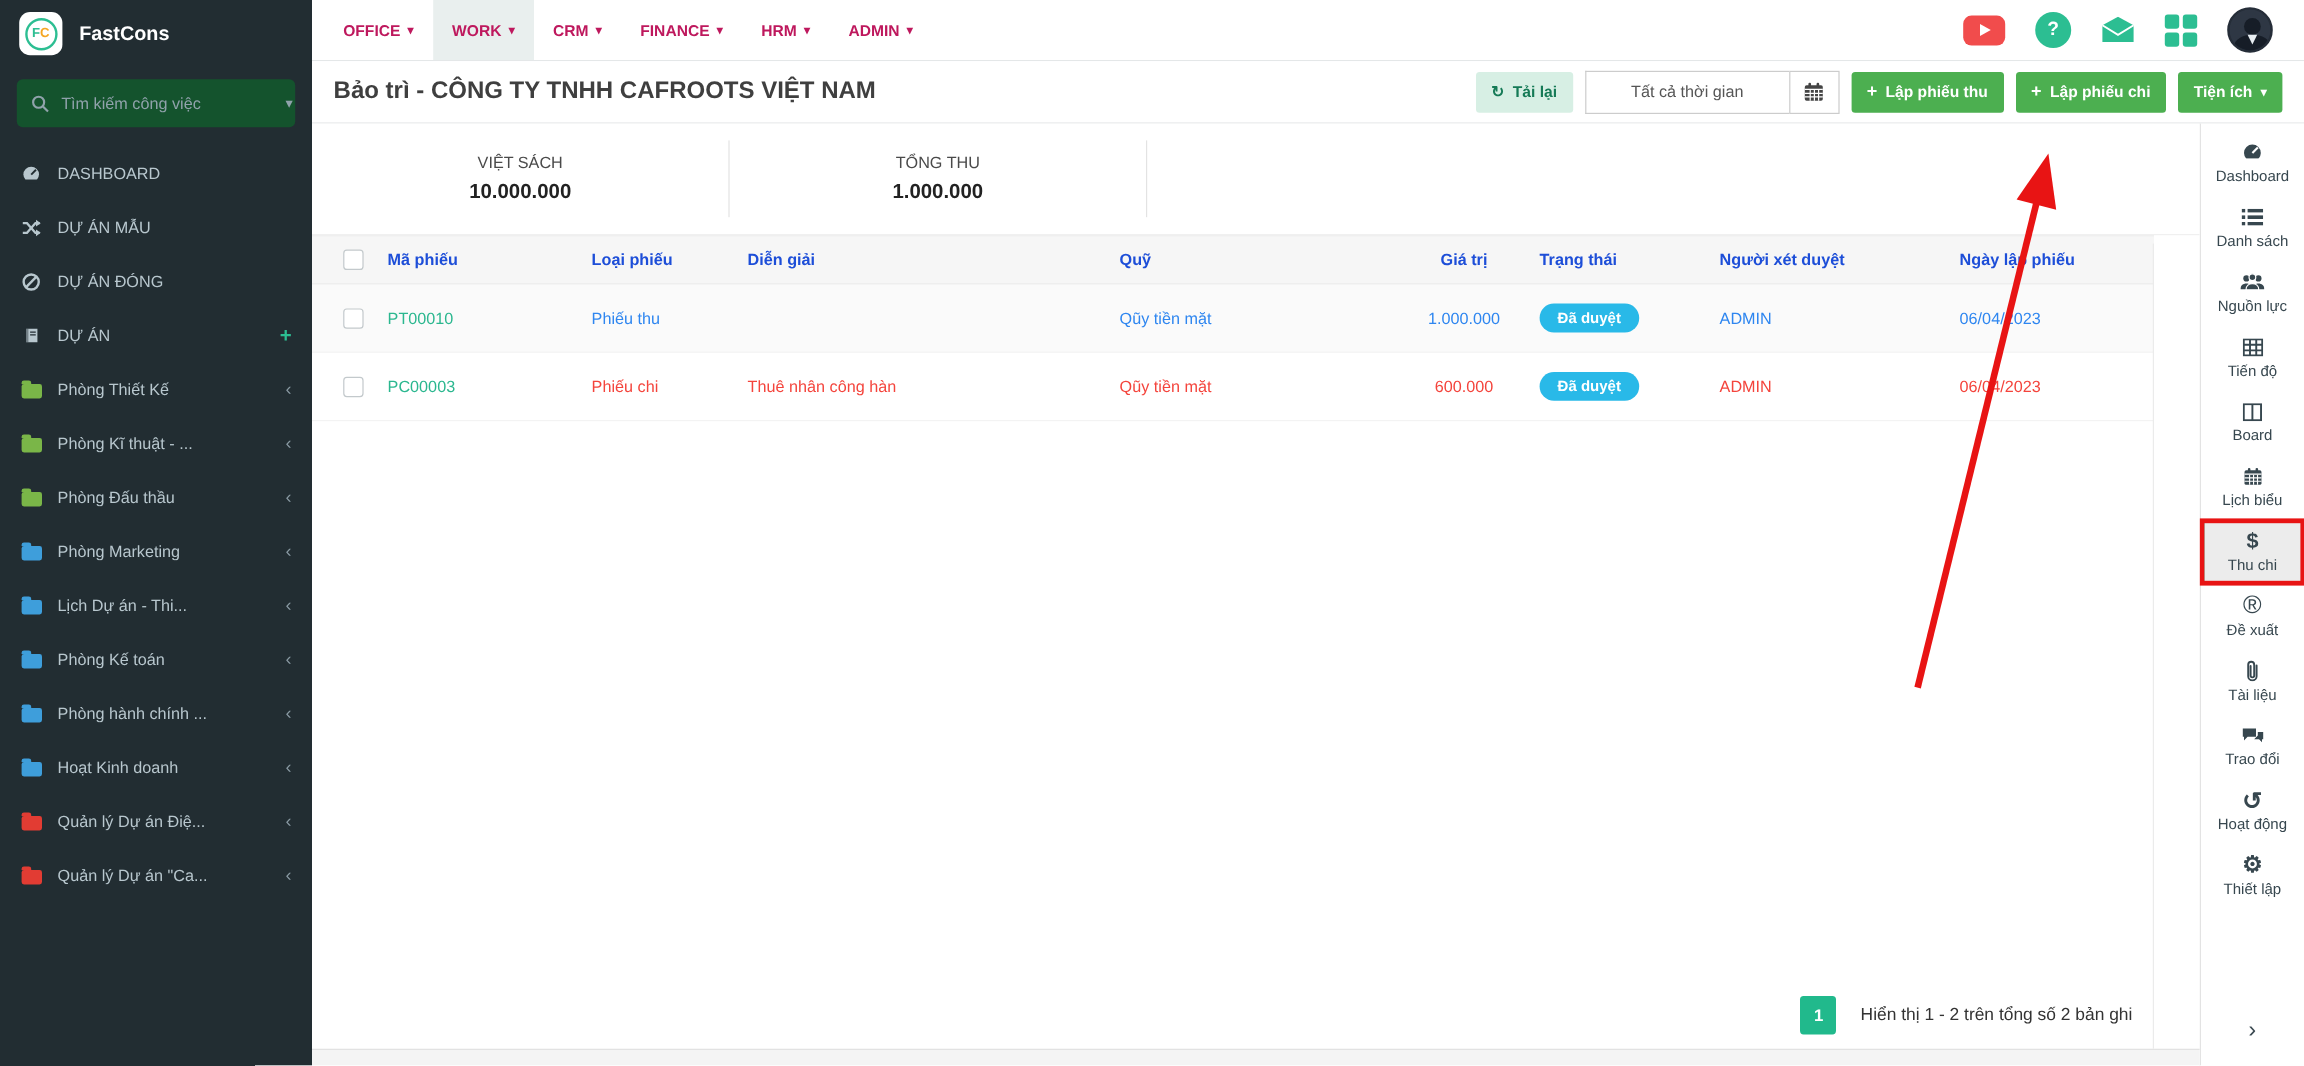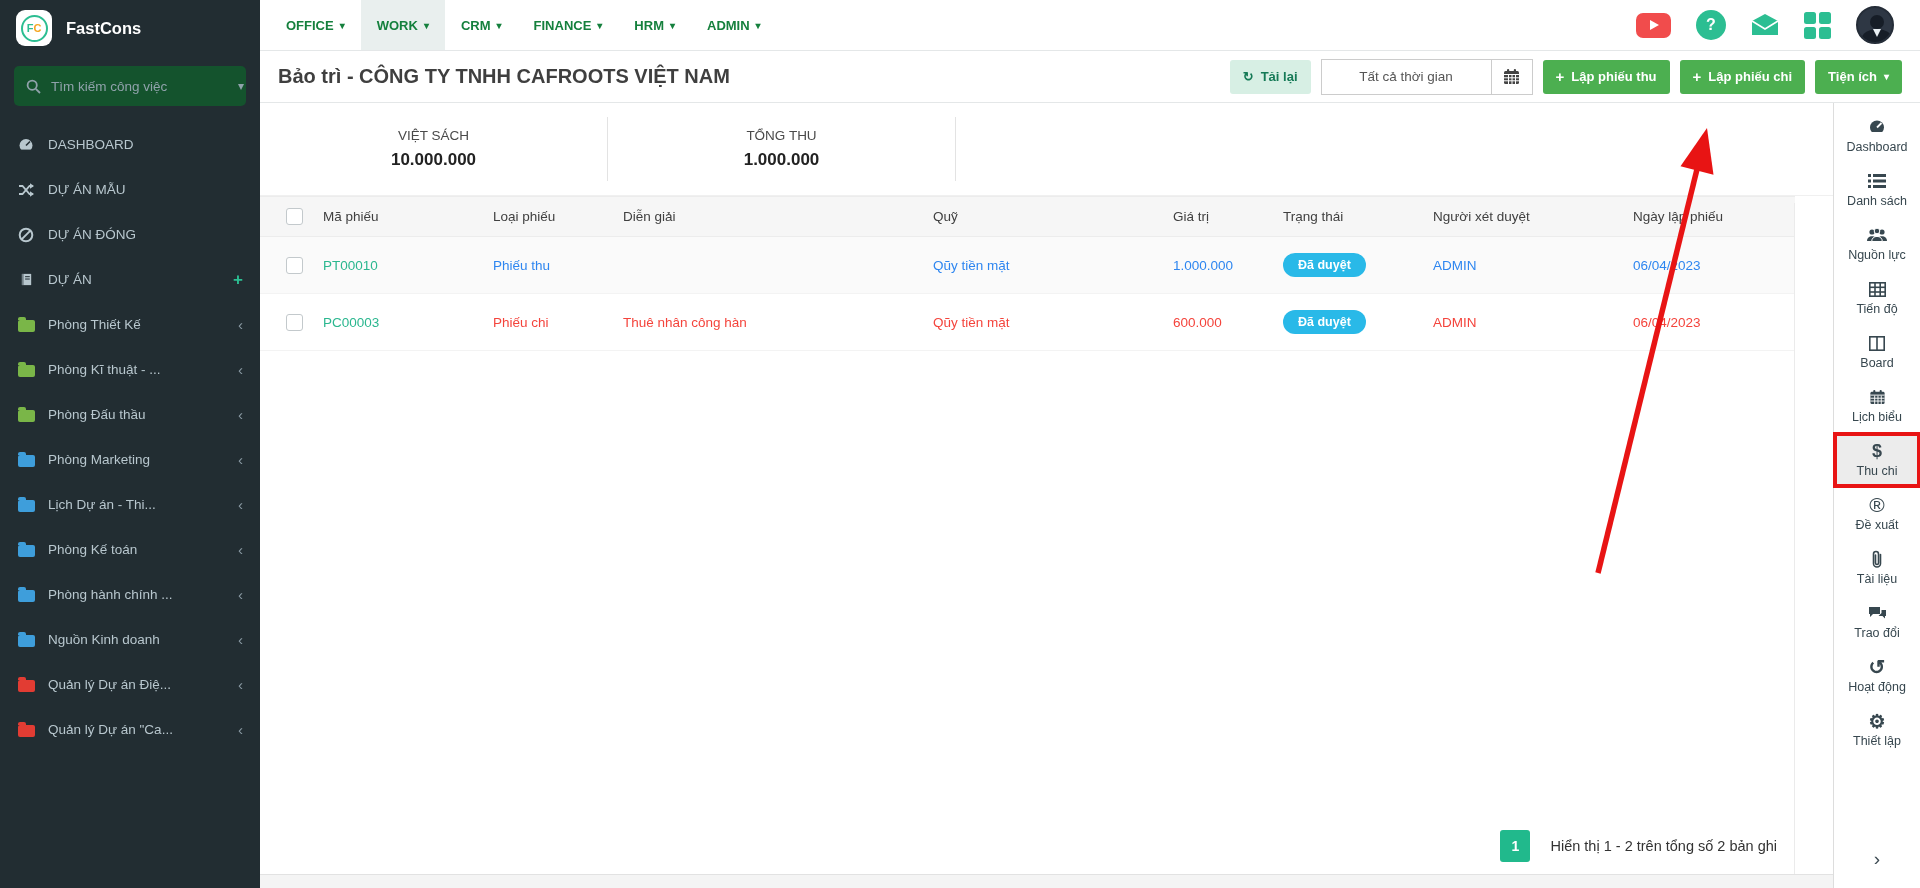--- a/index.html
+++ b/index.html
@@ -25,21 +25,21 @@
   .folder { width:17px; height:12px; border-radius:2px; position:relative; margin-top:3px; }
   .folder::before { content:""; position:absolute; top:-3px; left:0; width:8px; height:3px; border-radius:2px 2px 0 0; background:inherit; }
   .folder.green { background:#7ab648; } .folder.green::before{ background:#7ab648; }
   .folder.blue { background:#3e9edb; } .folder.blue::before{ background:#3e9edb; }
   .folder.red { background:#e23c33; } .folder.red::before{ background:#e23c33; }
 
   
   .rightcol { flex:1; display:flex; flex-direction:column; height:100%; }
   .topbar { height:51px; background:#fff; border-bottom:1px solid #e4e7e8; display:flex; align-items:center; padding:0 14px 0 10px; }
   .tnav { display:flex; height:100%; }
-  .tnav-item { display:flex; align-items:center; gap:6px; padding:0 16px; font-size:13px; font-weight:bold; color:#15803d; cursor:pointer; }
+  .tnav-item { display:flex; align-items:center; gap:6px; padding:0 16px; font-size:13px; font-weight:bold; color:#be185d; cursor:pointer; }
   .tnav-item .caret { font-size:10px; }
   .tnav-item.active { background:#e9efee; }
   .topbar-spacer { flex:1; }
   .top-icons { display:flex; align-items:center; gap:25px; padding-right:12px; }
   .yt { width:35px; height:25px; background:#f14c4c; border-radius:7px; display:flex; align-items:center; justify-content:center; cursor:pointer; }
   .yt-play { width:0; height:0; border-left:9px solid #fff; border-top:5.5px solid transparent; border-bottom:5.5px solid transparent; margin-left:2px; }
   .circle-help { width:30px; height:30px; border-radius:50%; background:#2cbe92; color:#fff; font-weight:bold; font-size:16px; display:flex; align-items:center; justify-content:center; cursor:pointer; }
   .apps-grid { display:grid; grid-template-columns:12px 12px; grid-gap:3px; cursor:pointer; }
   .apps-grid span { width:12px; height:12px; background:#2cbe92; border-radius:2.5px; }
   .avatar { width:38px; height:38px; border-radius:50%; background:#2e3744; overflow:hidden; position:relative; cursor:pointer; border:2px solid #252d38; }
@@ -70,24 +70,24 @@
   .stat-label { font-size:13.5px; color:#4a4a4a; }
   .stat-value { font-size:17px; font-weight:bold; color:#222; }
   .stat-detail { flex:1; padding-left:36px; display:flex; flex-direction:column; justify-content:center; gap:5px; }
   .sd-row { display:flex; font-size:13.5px; }
   .sd-label { width:165px; color:#4a4a4a; }
   .sd-value { font-weight:bold; color:#222; font-size:14px; }
 
   
   .table-wrap { flex:1; display:flex; flex-direction:column; padding-right:38px; min-height:0; }
   table { border-collapse:collapse; width:100%; table-layout:fixed; }
-  thead th { background:#f6f6f6; border-top:1px solid #ececec; border-bottom:1px solid #ececec; font-size:13.5px; color:#404040; text-align:left; padding:11px 8px; font-weight:normal; }
+  thead th { background:#f6f6f6; border-top:1px solid #ececec; border-bottom:1px solid #ececec; font-size:13.5px; color:#1d4ed8; text-align:left; padding:11px 8px; font-weight:bold; }
   tbody td { padding:16px 8px; font-size:13.5px; border-bottom:1px solid #f3f3f3; }
   tbody tr.shade { background:#fafafa; }
-  th.num, td.num { text-align:left; }
+  th.num, td.num { text-align:center; }
   .cb { width:17px; height:17px; border:1.5px solid #c3c9cc; border-radius:3px; background:#fff; margin-left:18px; cursor:pointer; }
   .code-link { color:#2bb78f; cursor:pointer; }
   tr.blue td .tone { color:#2e86f0; } 
   tr.red td .tone { color:#f4443c; }
   .badge { display:inline-block; background:#29b9e8; color:#fff; font-size:12.5px; font-weight:bold; padding:5px 15px; border-radius:14px; }
   .pager { display:flex; justify-content:flex-end; align-items:center; gap:20px; padding:6px 18px 12px; margin-top:auto; }
   .page-num { width:30px; height:32px; background:#21b98c; color:#fff; font-weight:bold; font-size:14px; border-radius:3px; display:flex; align-items:center; justify-content:center; cursor:pointer; }
   .pager-text { font-size:14.5px; color:#333; }
   .content-foot { height:14px; background:#f4f4f4; border-top:1px solid #e2e2e2; }
 
@@ -219,21 +219,21 @@
       <span class="lnav-ic">
           <span class="folder blue"></span>
         </span>
       <span class="lnav-label">Phòng hành chính ...</span>
       <span class="lnav-trail">‹</span>
     </div>
     <div class="lnav-item">
       <span class="lnav-ic">
           <span class="folder blue"></span>
         </span>
-      <span class="lnav-label">Nguồn Kinh doanh</span>
+      <span class="lnav-label">Hoạt Kinh doanh</span>
       <span class="lnav-trail">‹</span>
     </div>
     <div class="lnav-item">
       <span class="lnav-ic">
           <span class="folder red"></span>
         </span>
       <span class="lnav-label">Quản lý Dự án Điệ...</span>
       <span class="lnav-trail">‹</span>
     </div>
     <div class="lnav-item">

